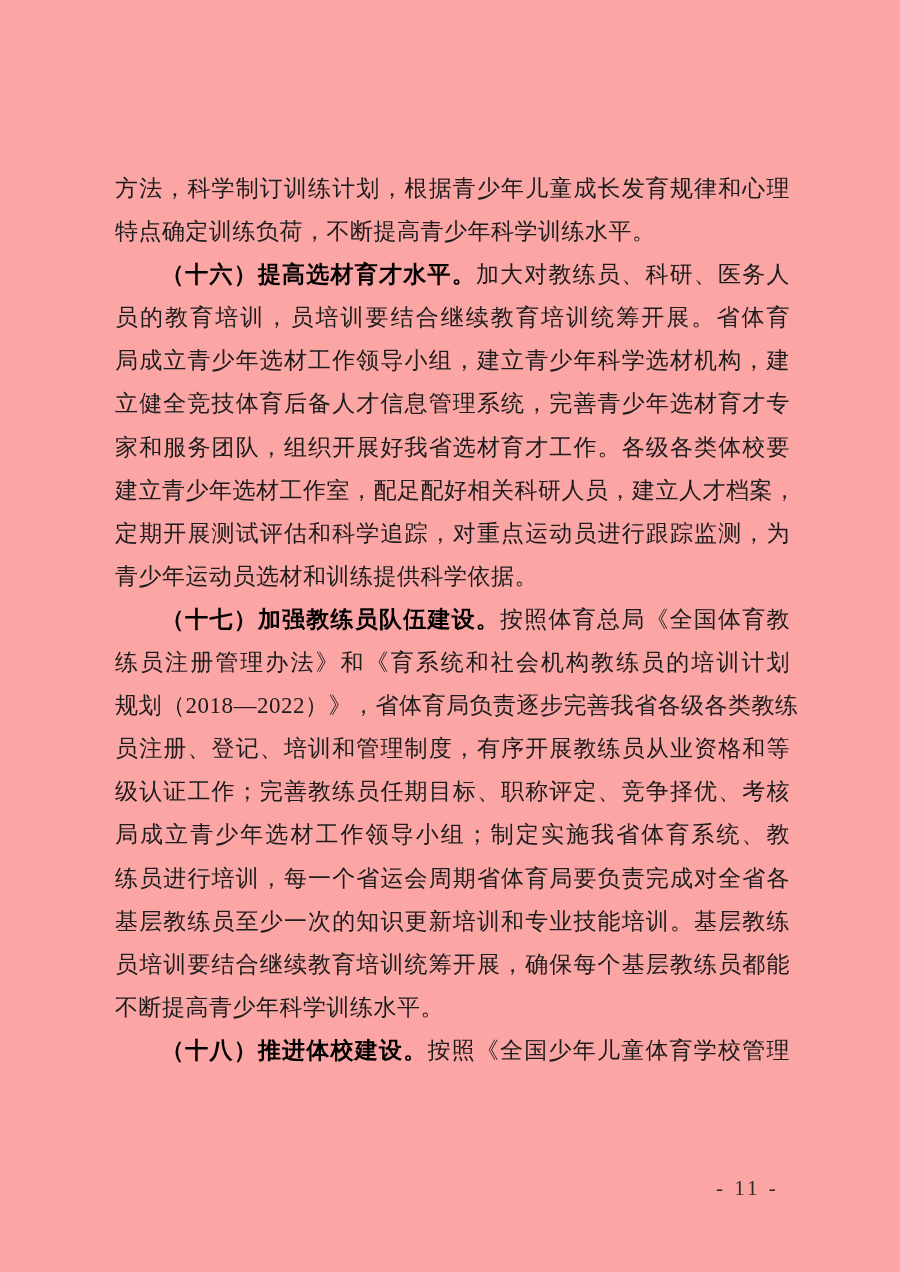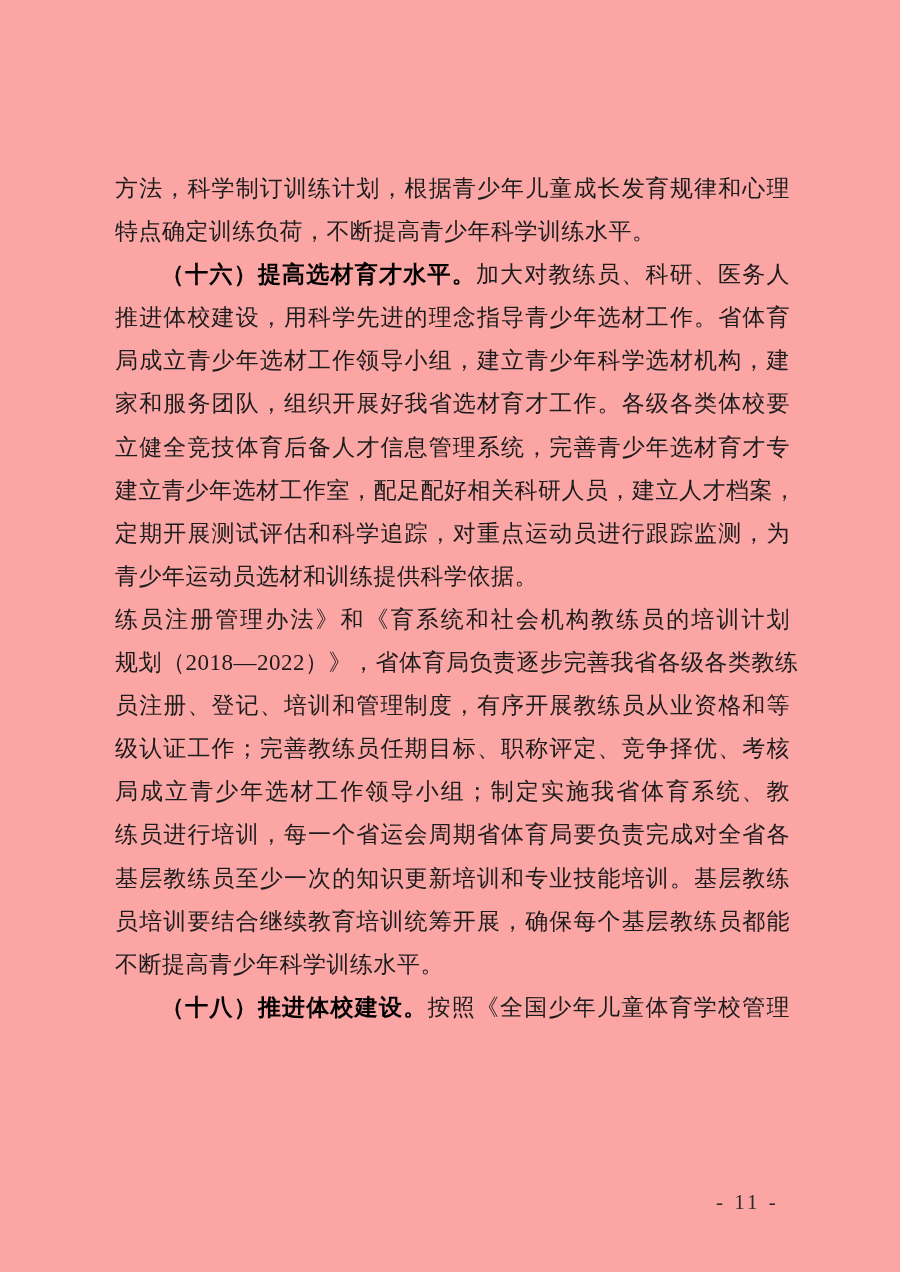--- a/index.html
+++ b/index.html
@@ -42,38 +42,38 @@
     color: #000000;
   }
   .page-number {
     position: absolute;
     left: 716px;
     top: 1176px;
     font-size: 21px;
     letter-spacing: 3px;
     color: #2a2a2a;
     font-family: "Liberation Serif", serif;
-    margin-top: 14px;
   }
 </style>
 </head>
 <body>
 
 <div class="page">
   <div class="text-block">
     <div class="line"><span class="hb"></span><span>方法，科学制订训练计划，根据青少年儿童成长发育规律和心理</span></div>
     <div class="line short"><span class="hb"></span><span>特点确定训练负荷，不断提高青少年科学训练水平。</span></div>
     <div class="line indent"><span class="hb">（十六）提高选材育才水平。</span><span>加大对教练员、科研、医务人</span></div>
-    <div class="line"><span class="hb"></span><span>推进体校建设，用科学先进的理念指导青少年选材工作。省体育</span></div>
+    <div class="line"><span class="hb"></span><span>员的教育培训，员培训要结合继续教育培训统筹开展。省体育</span></div>
     <div class="line"><span class="hb"></span><span>局成立青少年选材工作领导小组，建立青少年科学选材机构，建</span></div>
+    <div class="line"><span class="hb"></span><span>立健全竞技体育后备人才信息管理系统，完善青少年选材育才专</span></div>
     <div class="line"><span class="hb"></span><span>家和服务团队，组织开展好我省选材育才工作。各级各类体校要</span></div>
-    <div class="line"><span class="hb"></span><span>立健全竞技体育后备人才信息管理系统，完善青少年选材育才专</span></div>
     <div class="line"><span class="hb"></span><span>建立青少年选材工作室，配足配好相关科研人员，建立人才档案，</span></div>
     <div class="line"><span class="hb"></span><span>定期开展测试评估和科学追踪，对重点运动员进行跟踪监测，为</span></div>
     <div class="line short"><span class="hb"></span><span>青少年运动员选材和训练提供科学依据。</span></div>
+    <div class="line indent"><span class="hb">（十七）加强教练员队伍建设。</span><span>按照体育总局《全国体育教</span></div>
     <div class="line"><span class="hb"></span><span>练员注册管理办法》和《育系统和社会机构教练员的培训计划</span></div>
     <div class="line"><span class="hb"></span><span>规划（2018—2022）》，省体育局负责逐步完善我省各级各类教练</span></div>
     <div class="line"><span class="hb"></span><span>员注册、登记、培训和管理制度，有序开展教练员从业资格和等</span></div>
     <div class="line"><span class="hb"></span><span>级认证工作；完善教练员任期目标、职称评定、竞争择优、考核</span></div>
     <div class="line"><span class="hb"></span><span>局成立青少年选材工作领导小组；制定实施我省体育系统、教</span></div>
     <div class="line"><span class="hb"></span><span>练员进行培训，每一个省运会周期省体育局要负责完成对全省各</span></div>
     <div class="line"><span class="hb"></span><span>基层教练员至少一次的知识更新培训和专业技能培训。基层教练</span></div>
     <div class="line"><span class="hb"></span><span>员培训要结合继续教育培训统筹开展，确保每个基层教练员都能</span></div>
     <div class="line short"><span class="hb"></span><span>不断提高青少年科学训练水平。</span></div>
     <div class="line indent"><span class="hb">（十八）推进体校建设。</span><span>按照《全国少年儿童体育学校管理</span></div>

